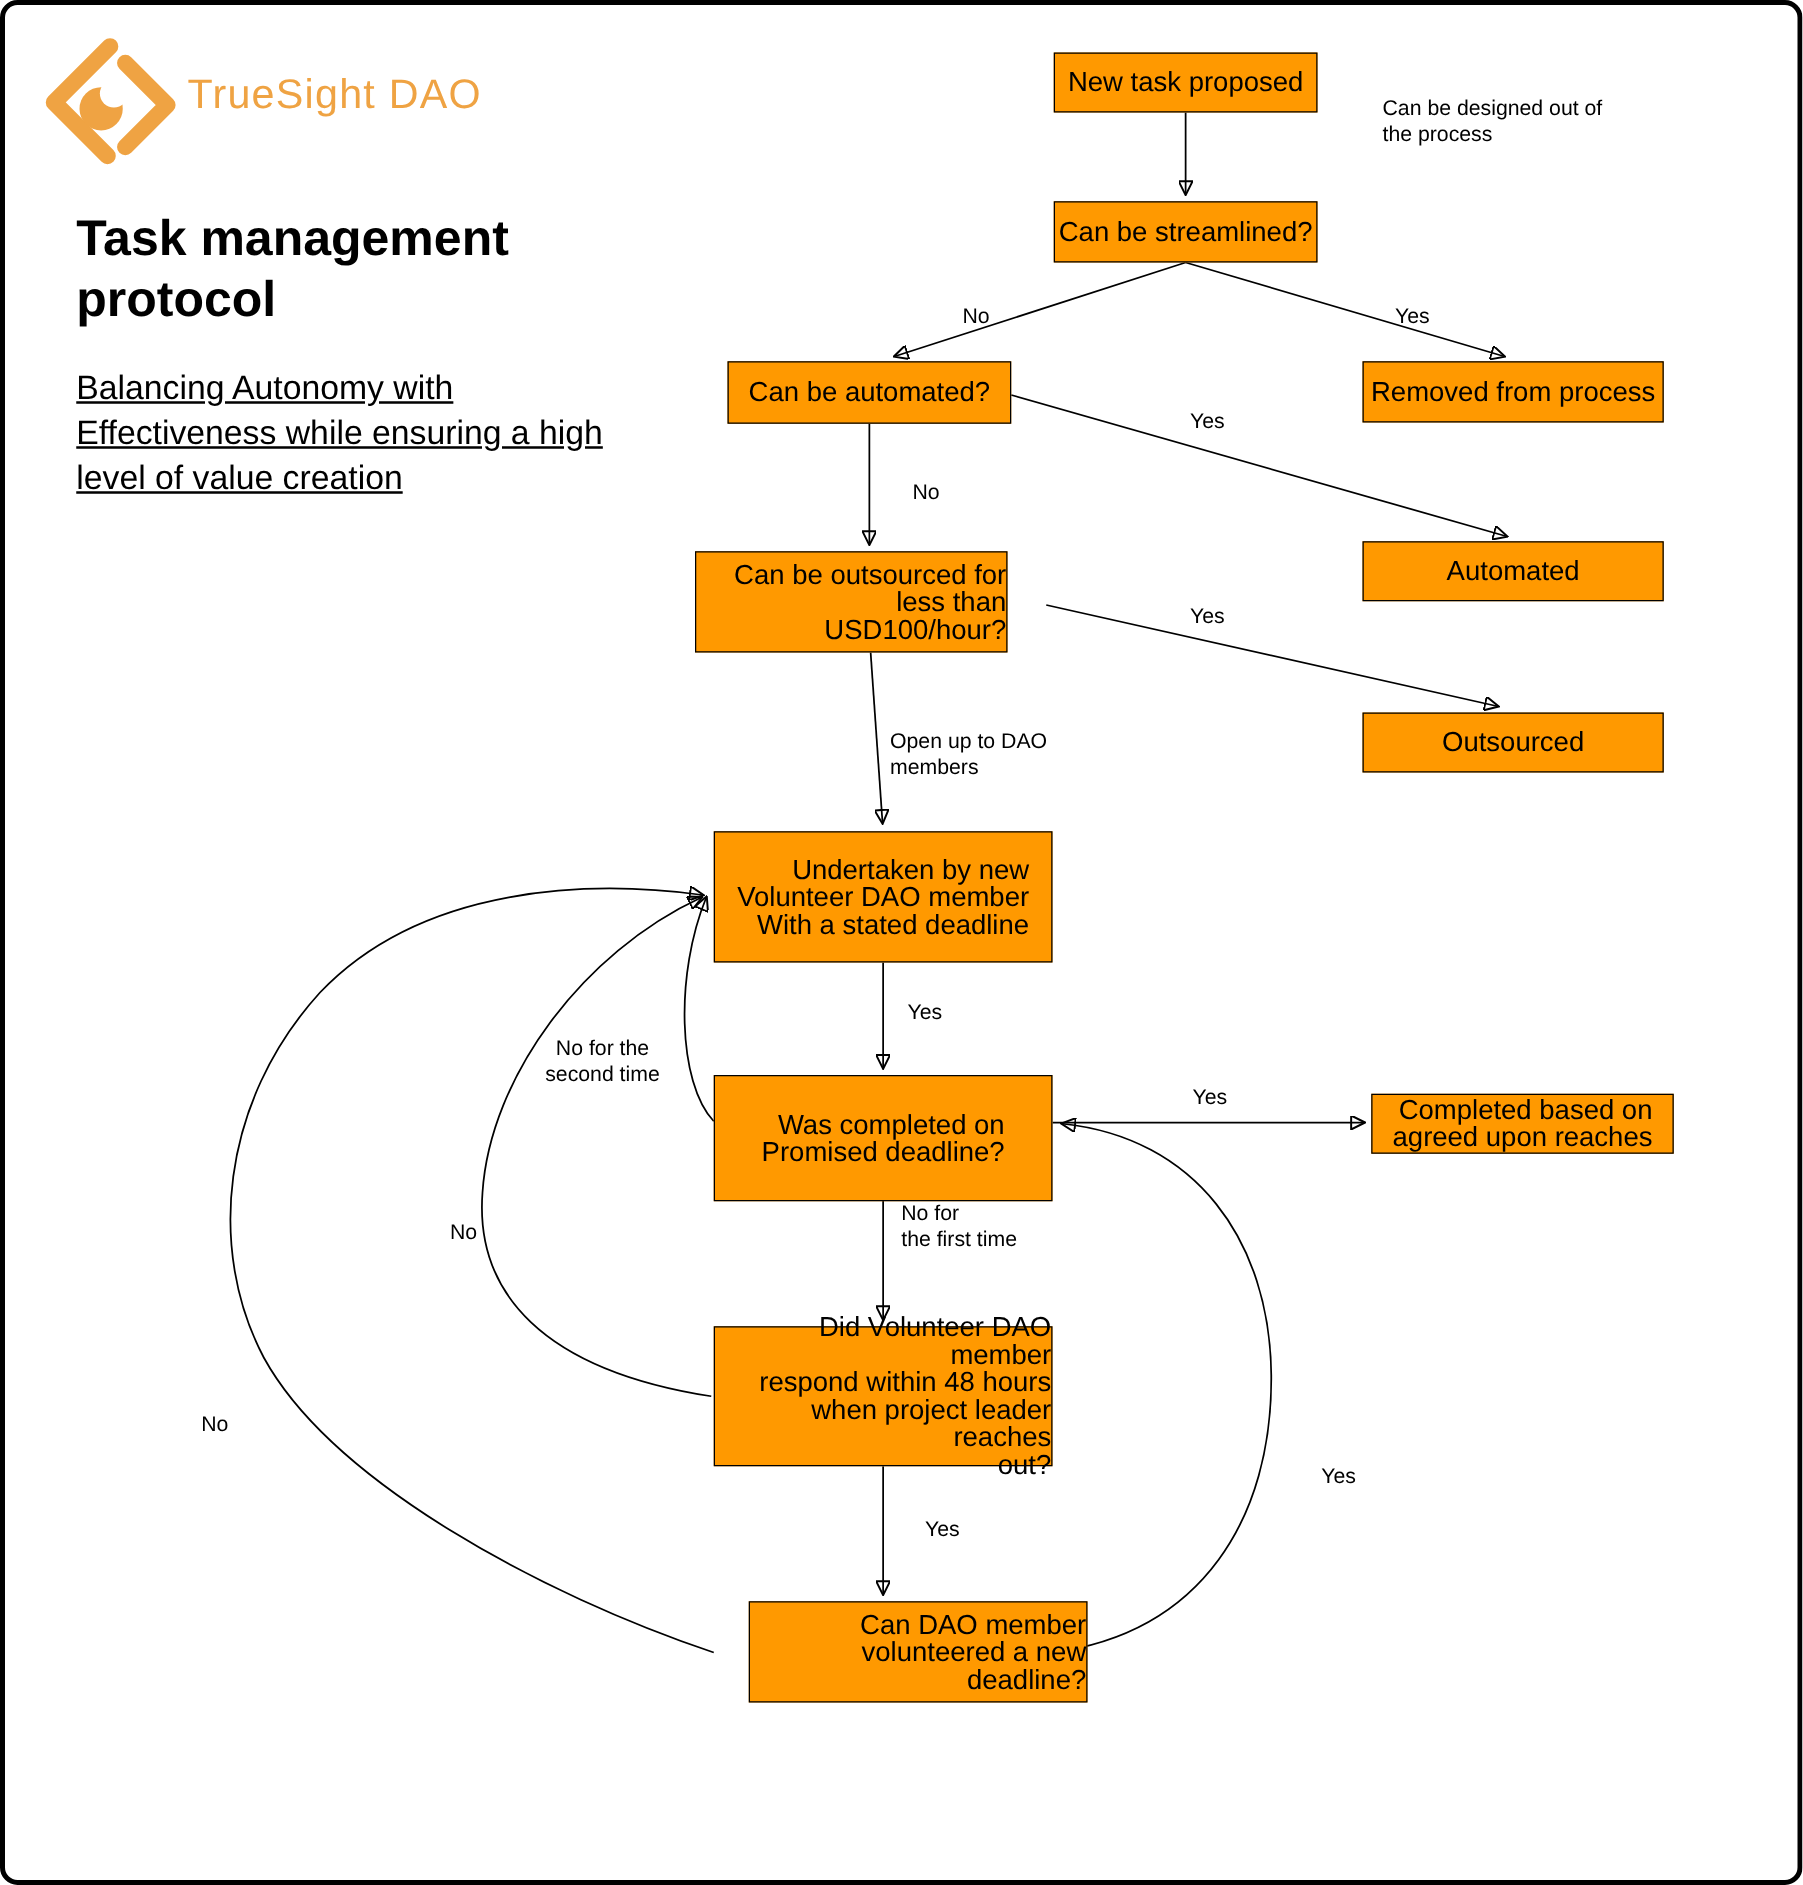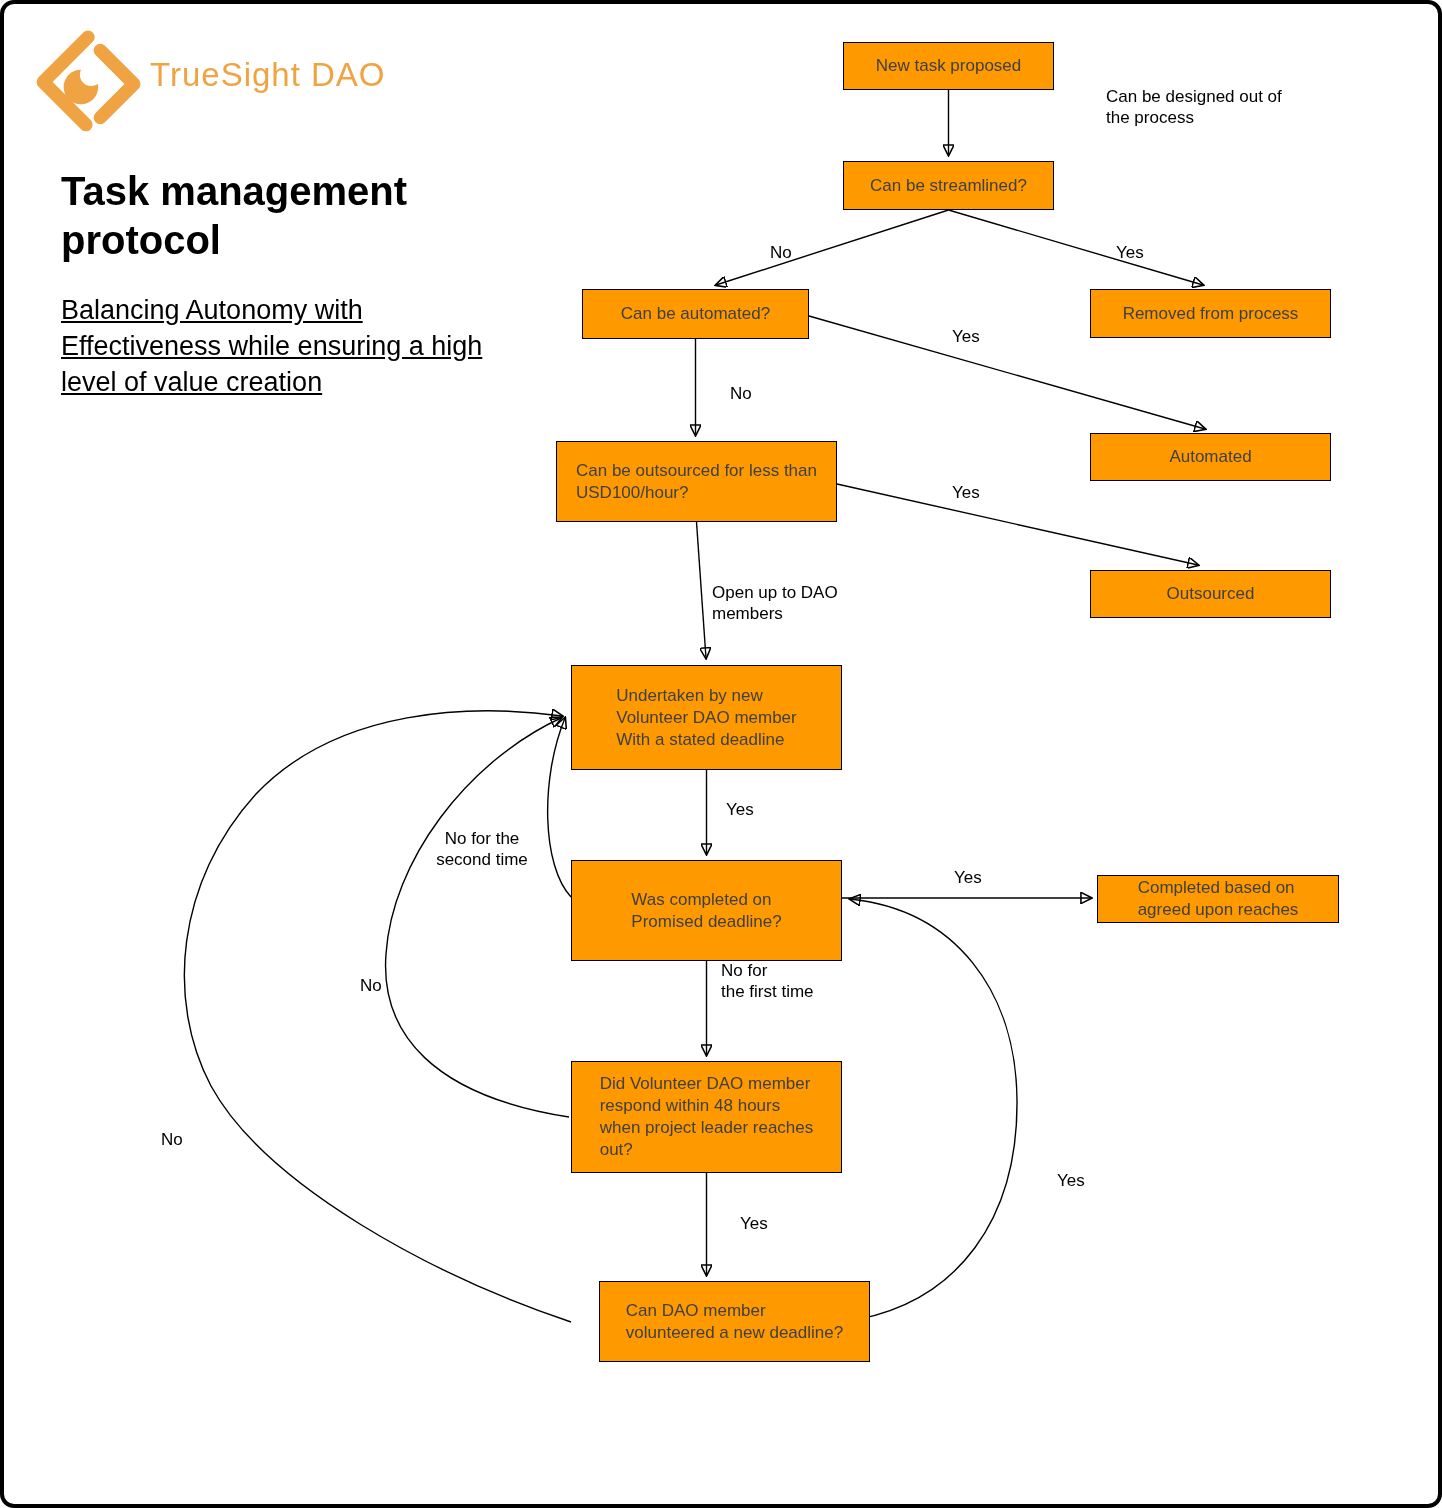--- a/index.html
+++ b/index.html
@@ -28,24 +28,24 @@
   .subtitle{
     position:absolute;left:57px;top:288px;width:430px;
     font-size:27px;color:#000;line-height:36px;text-decoration:underline;
   }
   
   .node{
     position:absolute;
     box-sizing:border-box;
     background:var(--node-fill,#FF9900);
     border:1.5px solid var(--node-border,#000);
-    color:#404040;
-    font-size:17px;line-height:22px;
+    color:#000000;
+    font-size:22px;line-height:22px;
     display:flex;align-items:center;justify-content:center;
-    text-align:left;
+    text-align:right;
     white-space:pre-line;
   }
   
   .elabel{
     position:absolute;
     font-size:17px;line-height:21px;color:#000;
     white-space:pre-line;
   }
   .elabel.center{text-align:center;}
   svg.edges{position:absolute;left:0;top:0;pointer-events:none;}
@@ -89,39 +89,39 @@
     <path d="M565,1113 C430,1092 376,1030 382,950 C388,858 462,758 557,714" marker-end="url(#arrow)"></path>
     <path d="M702.5,1169 L702.5,1271" marker-end="url(#arrow)"></path>
     <path d="M567,1318 C430,1272 262,1182 207,1082 C162,997 172,878 252,790 C335,703 470,700 558,712" marker-end="url(#arrow)"></path>
     <path d="M838,1318 C958,1302 1014,1210 1013,1096 C1012,988 952,906 846,895" marker-end="url(#arrow)"></path>
   </svg>
 
   <div class="node" style="left:839px;top:38px;width:211px;height:48px">New task proposed</div>
   <div class="node" style="left:578px;top:285px;width:227px;height:50px">Can be automated?</div>
   <div class="node" style="left:839px;top:157px;width:211px;height:49px">Can be streamlined?</div>
   <div class="node" style="left:1086px;top:285px;width:241px;height:49px">Removed from process</div>
-  <div class="node" style="left:552px;top:437px;width:281px;height:81px">Can be outsourced for less than
+  <div class="node" style="left:552px;top:437px;width:250px;height:81px">Can be outsourced for less than
 USD100/hour?</div>
   <div class="node" style="left:1086px;top:429px;width:241px;height:48px">Automated</div>
   <div class="node" style="left:1086px;top:566px;width:241px;height:48px">Outsourced</div>
   <div class="node" style="left:567px;top:661px;width:271px;height:105px">Undertaken by new
 Volunteer DAO member
 With a stated deadline</div>
   <div class="node" style="left:567px;top:856px;width:271px;height:101px">Was completed on
 Promised deadline?</div>
   <div class="node" style="left:1093px;top:871px;width:242px;height:48px">Completed based on
 agreed upon reaches</div>
   <div class="node" style="left:567px;top:1057px;width:271px;height:112px">Did Volunteer DAO member
 respond within 48  hours
 when project leader reaches
 out?</div>
   <div class="node" style="left:595px;top:1277px;width:271px;height:81px">Can DAO member
 volunteered a new deadline?</div>
 
-  <div class="elabel" style="left:1102px;top:82px;width:220px">Can be designed out of
+  <div class="elabel" style="left:1102px;top:72px;width:220px">Can be designed out of
 the process</div>
 
   <div class="elabel" style="left:766px;top:238px">No</div>
   <div class="elabel" style="left:1112px;top:238px">Yes</div>
   <div class="elabel" style="left:948px;top:322px">Yes</div>
   <div class="elabel" style="left:726px;top:379px">No</div>
   <div class="elabel" style="left:948px;top:478px">Yes</div>
   <div class="elabel" style="left:708px;top:578px;width:160px">Open up to DAO
 members</div>
   <div class="elabel" style="left:722px;top:795px">Yes</div>

